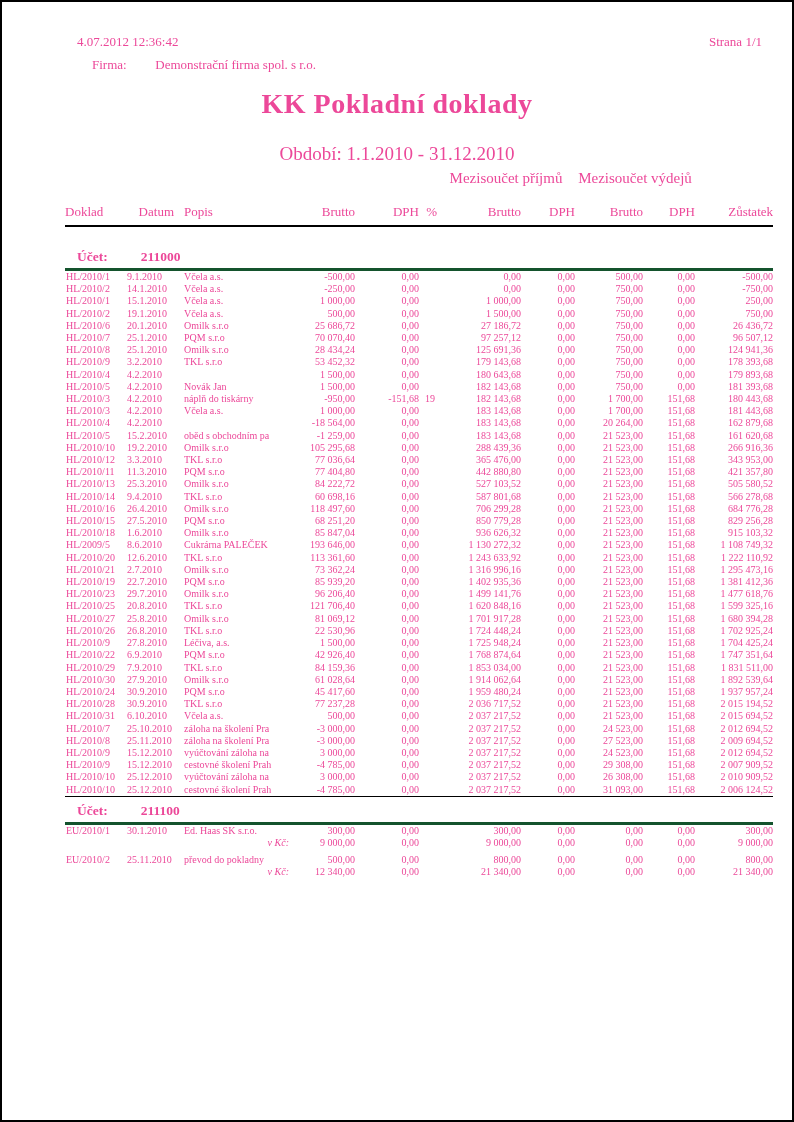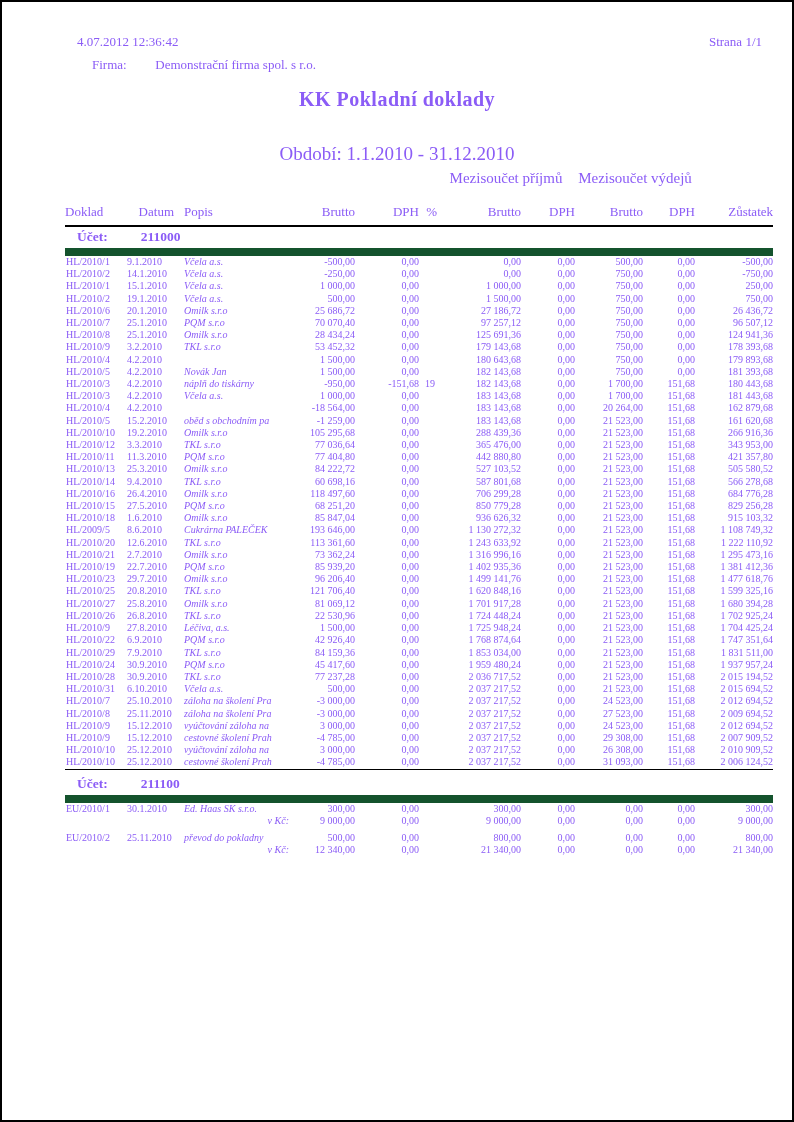--- a/index.html
+++ b/index.html
@@ -1,47 +1,47 @@
 <!DOCTYPE html>
 <html><head>
 <meta charset="utf-8">
 <style>
   html,body { margin:0; padding:0; background:#fff; }
   .page {
     position:relative; width:794px; height:1122px; box-sizing:border-box;
     border:2px solid #000; background:#fff; overflow:hidden;
-    font-family:"Liberation Serif","DejaVu Serif",serif; color:#8b5cf6;
+    font-family:"Liberation Serif","DejaVu Serif",serif; color:#ec4899;
   }
   .meta-row { position:absolute; left:75px; right:30px; top:32px; display:flex;
     justify-content:space-between; font-size:13px; }
   .firma-row { position:absolute; left:90px; top:55px; font-size:13px; }
   .firma-row .lbl { display:inline-block; width:60px; }
   .title { position:absolute; left:0; top:86px; width:100%; text-align:center;
-    font-size:20px; font-weight:bold; letter-spacing:0.5px; }
+    font-size:28px; font-weight:bold; letter-spacing:0.5px; }
   .obdobi { position:absolute; left:0; top:141px; width:100%; text-align:center; font-size:19px; }
   .table-wrap { position:absolute; left:63px; top:168px; width:708px; }
 
   table.report { width:708px; border-collapse:collapse; table-layout:fixed; }
   table.report td, table.report th { padding:0; margin:0; overflow:hidden; white-space:nowrap; }
 
   tr.group-hdr td { font-size:15px; height:20px; text-align:center; vertical-align:top; font-weight:normal; }
   tr.col-hdr th { font-size:13px; font-weight:normal; height:30px; vertical-align:bottom;
     padding-bottom:5px; border-bottom:2px solid #000; }
   .al { text-align:left; }  .ar { text-align:right; }
 
-  tr.section-title td { border-bottom:8px solid #14532d; padding:0 0 3px 12px; }
+  tr.section-title td { border-bottom:3px solid #14532d; padding:20px 0 3px 12px; }
   tbody.section + tbody.section tr.section-title td { border-top:1px solid #000; padding-top:4px; }
   .ucet-label { font-size:13.5px; font-weight:bold; }
   .ucet-num  { font-size:13.5px; font-weight:bold; margin-left:33px; }
 
   tr.row td { font-size:10px; line-height:12.2px; height:12.2px; }
   tbody tr.row:first-of-type td { padding-top:4px; }
   tr.row td.c0 { text-align:left;  padding-left:1px; }
   tr.row td.c1 { text-align:left; padding-right:4px; }
-  tr.row td.c2 { text-align:left;  padding-left:10px;font-style:italic; }
+  tr.row td.c2 { text-align:left;  padding-left:10px; }
   tr.row td.c3, tr.row td.c4, tr.row td.c5, tr.row td.c6, tr.row td.c7,
   tr.row td.c8, tr.row td.c9, tr.row td.c10 { text-align:right; }
   tr.row td.c5 { padding-right:2px; }
   tr.subtotal td.c2 { text-align:right; font-style:italic; padding-right:2px; }
   tr.subtotal + tr.row td { padding-top:5px; }
 </style>
 </head>
 <body>
 
 <div class="page">
@@ -526,20 +526,33 @@
             <td class="c3">84 159,36</td>
             <td class="c4">0,00</td>
             <td class="c5"></td>
             <td class="c6">1 853 034,00</td>
             <td class="c7">0,00</td>
             <td class="c8">21 523,00</td>
             <td class="c9">151,68</td>
             <td class="c10">1 831 511,00</td>
           </tr>
           <tr class="row">
+            <td class="c0">HL/2010/30</td>
+            <td class="c1">27.9.2010</td>
+            <td class="c2">Omilk s.r.o</td>
+            <td class="c3">61 028,64</td>
+            <td class="c4">0,00</td>
+            <td class="c5"></td>
+            <td class="c6">1 914 062,64</td>
+            <td class="c7">0,00</td>
+            <td class="c8">21 523,00</td>
+            <td class="c9">151,68</td>
+            <td class="c10">1 892 539,64</td>
+          </tr>
+          <tr class="row">
             <td class="c0">HL/2010/24</td>
             <td class="c1">30.9.2010</td>
             <td class="c2">PQM s.r.o</td>
             <td class="c3">45 417,60</td>
             <td class="c4">0,00</td>
             <td class="c5"></td>
             <td class="c6">1 959 480,24</td>
             <td class="c7">0,00</td>
             <td class="c8">21 523,00</td>
             <td class="c9">151,68</td>

